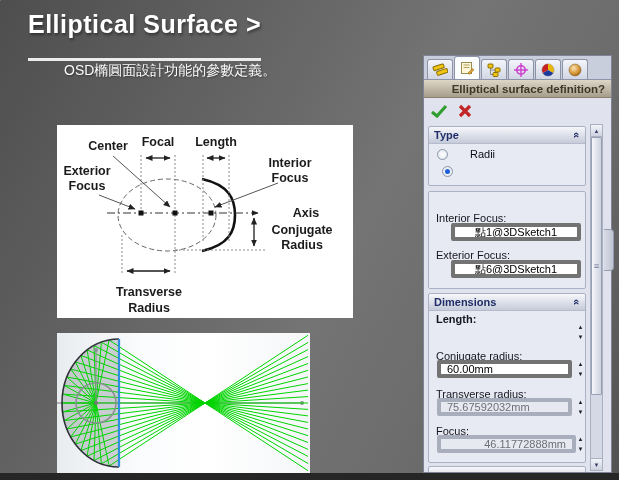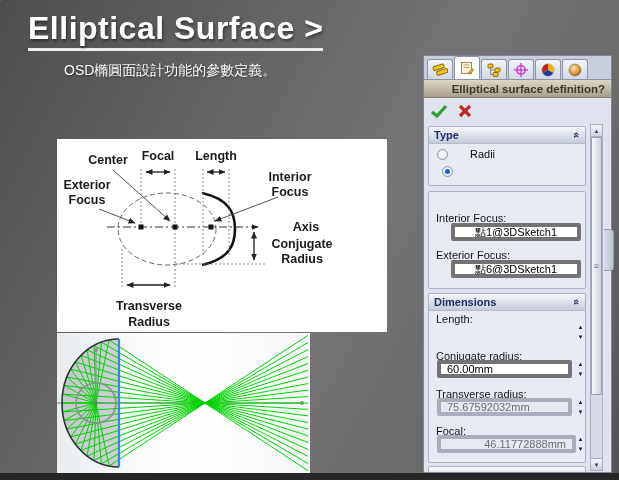--- a/index.html
+++ b/index.html
@@ -7,27 +7,27 @@
     position:relative;width:619px;height:480px;overflow:hidden;
     background:linear-gradient(118deg,#4e4e4e 0%,#5d5d5d 22%,#747474 55%,#6b6b6b 76%,#525252 100%);
     font-family:"Liberation Sans",sans-serif;
   }
   .bg-line{position:absolute;width:1.5px;background:linear-gradient(rgba(255,255,255,.28),rgba(255,255,255,0));transform-origin:top center;}
   #bgl1{left:10px;top:-12px;height:240px;transform:rotate(43deg);}
   #bgl2{left:592px;top:360px;height:200px;transform:rotate(43deg);background:linear-gradient(rgba(255,255,255,.20),rgba(255,255,255,0));}
   .bottom-bar{position:absolute;left:0;bottom:0;width:100%;height:7px;background:#262626;}
 
   .page-title{
-    position:absolute;left:28px;top:10px;font-size:32px;font-weight:bold;color:#ffffff;
-    letter-spacing:.5px;border-bottom:3px solid #ececec;padding-bottom:1px;
+    position:absolute;left:28px;top:10px;font-size:25px;font-weight:bold;color:#ffffff;
+    letter-spacing:.5px;border-bottom:3px solid #ececec;padding-bottom:19px;
     text-shadow:1px 2px 3px rgba(0,0,0,.45);
   }
   .subtitle{position:absolute;left:64px;top:62px;font-size:14px;color:#fbfbfb;text-shadow:1px 1px 2px rgba(0,0,0,.4);}
 
-  .fig-diagram{position:absolute;left:57px;top:125px;width:330px;height:193px;background:#ffffff;margin-top:14px;}
+  .fig-diagram{position:absolute;left:57px;top:125px;width:296px;height:193px;background:#ffffff;}
   .fig-diagram svg text{font-family:"Liberation Sans",sans-serif;font-size:12.5px;font-weight:bold;fill:#1b1b1b;}
 
   .fig-rays{position:absolute;left:57px;top:333px;width:253px;height:140px;
     background:linear-gradient(90deg,#e9ecef 0%,#fbfcfd 35%,#ffffff 60%,#f4f6f8 100%);}
 
   
   .sw-panel{position:absolute;left:423px;top:55px;width:189px;height:418px;background:#e0e3ed;
     border:1px solid #7e8496;box-sizing:border-box;overflow:visible;}
   .pm-tabs{position:absolute;left:0;top:0;width:100%;height:24px;background:#c9cedd;
     border-bottom:1px solid #8e94a8;display:flex;align-items:flex-end;padding:2px 0 0 3px;box-sizing:border-box;gap:1px;}
@@ -268,41 +268,41 @@
         <div class="fld-label" style="top:57px;">Exterior Focus:</div>
         <input class="pm-input center" style="left: 22px; top: 68px; width: 130px;" readonly="" value="點6@3DSketch1">
       </div>
 
       <div class="pm-group" id="grp-dims">
         <div class="pm-ghead">
           <span>Dimensions</span>
           <span class="chev">«</span>
         </div>
 
-        <div class="fld-label" style="top:19px;">Length:</div>
+        <div class="fld-label" style="top:19px;font-weight:bold;">Length:</div>
         <div class="spinner" style="top:29px;">
           <span class="spin-btn">▲</span>
           <span class="spin-btn">▼</span>
         </div>
 
         <div class="fld-label" style="top:56px;">Conjugate radius:</div>
         <input class="pm-input" style="left: 8px; top: 66px; width: 135px;" readonly="" value="60.00mm">
         <div class="spinner" style="top:66px;">
           <span class="spin-btn">▲</span>
           <span class="spin-btn">▼</span>
         </div>
 
         <div class="fld-label" style="top:94px;">Transverse radius:</div>
         <input class="pm-input off" style="left: 8px; top: 104px; width: 135px;" readonly="" disabled="" value="75.67592032mm">
         <div class="spinner" style="top:104px;">
           <span class="spin-btn">▲</span>
           <span class="spin-btn">▼</span>
         </div>
 
-        <div class="fld-label" style="top:131px;">Focal:</div>
+        <div class="fld-label" style="top:131px;">Focus:</div>
         <input class="pm-input off" style="left: 8px; top: 141px; width: 139px; text-align: right;" readonly="" disabled="" value="46.11772888mm">
         <div class="spinner" style="top:141px;">
           <span class="spin-btn">▲</span>
           <span class="spin-btn">▼</span>
         </div>
       </div>
 
       <div class="pm-group" id="grp-next">
         <div class="pm-ghead"></div>
       </div>

